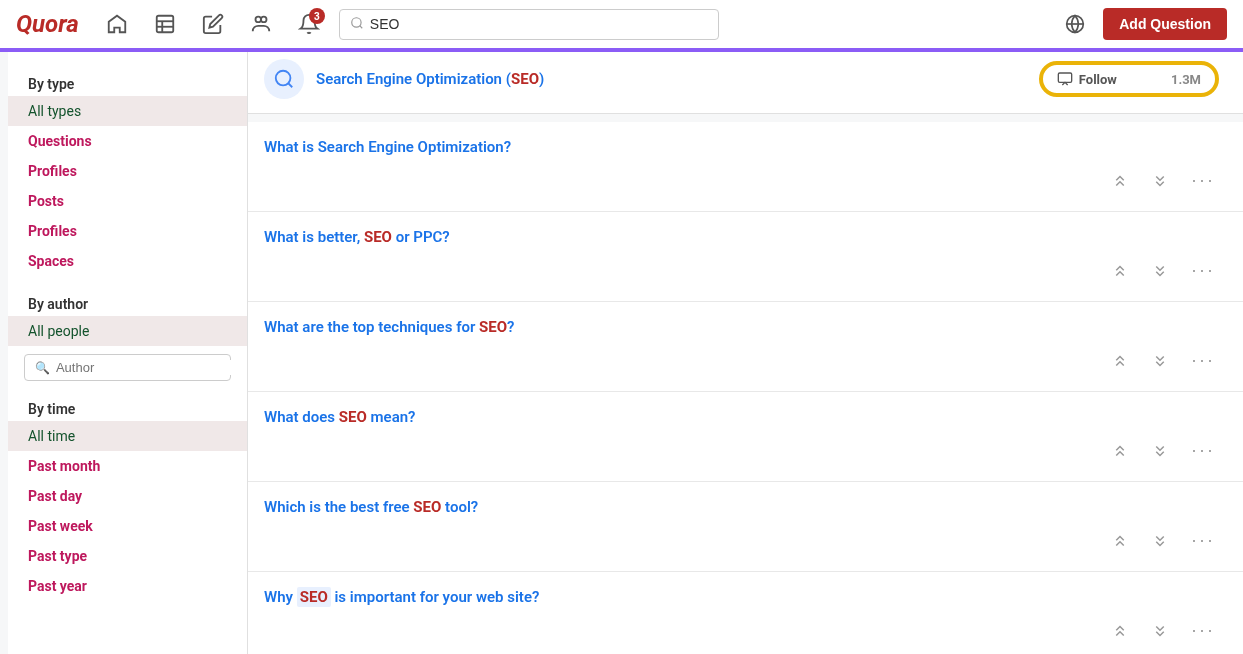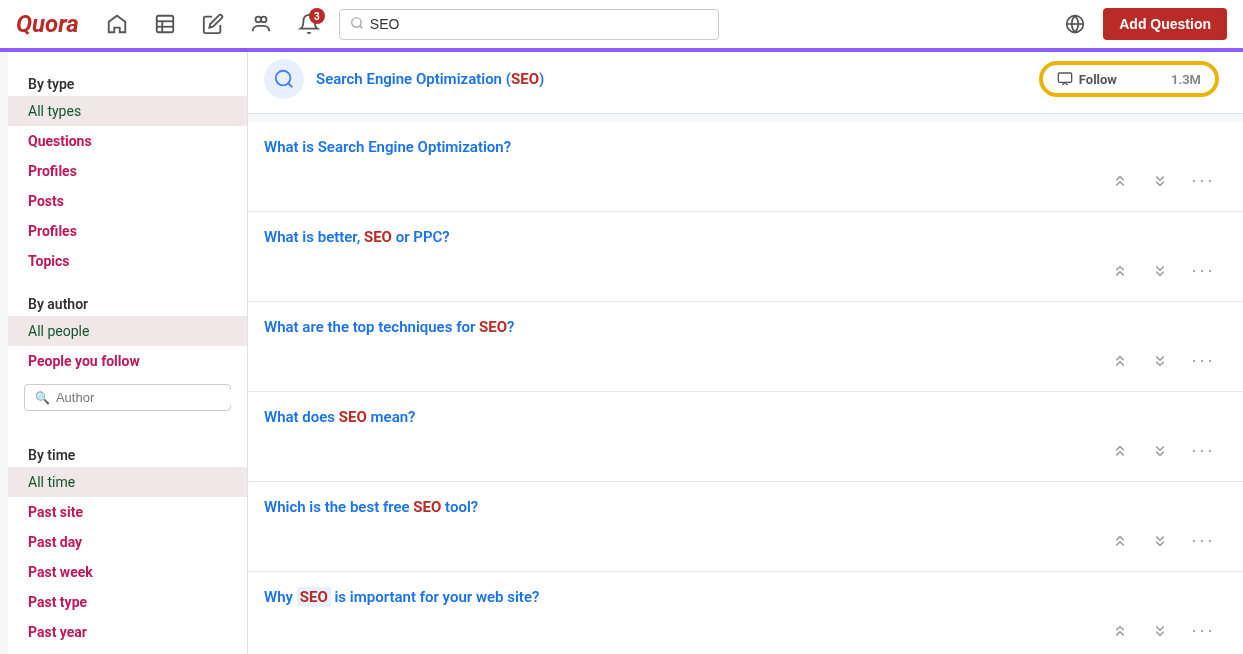--- a/index.html
+++ b/index.html
@@ -162,36 +162,35 @@
 </header>
 
 <div class="sidebar">
   <div class="sidebar-section-title">By type</div>
 
   <div class="sidebar-item active">All types</div>
   <div class="sidebar-item">Questions</div>
   <div class="sidebar-item">Profiles</div>
   <div class="sidebar-item">Posts</div>
   <div class="sidebar-item">Profiles</div>
-  <div class="sidebar-item">Topics</div>
+  <div class="sidebar-item">Spaces</div>
 
   <div class="sidebar-section-title" style="margin-top:12px;">By author</div>
 
   <div class="sidebar-item active">All people</div>
-  <div class="sidebar-item">People you follow</div>
 
   <div class="sidebar-author-search">
     <span class="search-icon-sm">🔍</span>
     <input type="text" placeholder="Author" style="">
   </div>
 
-  <div class="sidebar-section-title" style="margin-top:28px;">By time</div>
+  <div class="sidebar-section-title" style="margin-top:12px;">By time</div>
 
   <div class="sidebar-item active">All time</div>
-  <div class="sidebar-item">Past site</div>
+  <div class="sidebar-item">Past month</div>
   <div class="sidebar-item">Past day</div>
   <div class="sidebar-item">Past week</div>
   <div class="sidebar-item">Past type</div>
   <div class="sidebar-item">Past year</div>
 </div>
 
 <div class="main-content">
 
   <div class="results-header">
     <span>Results for</span>

